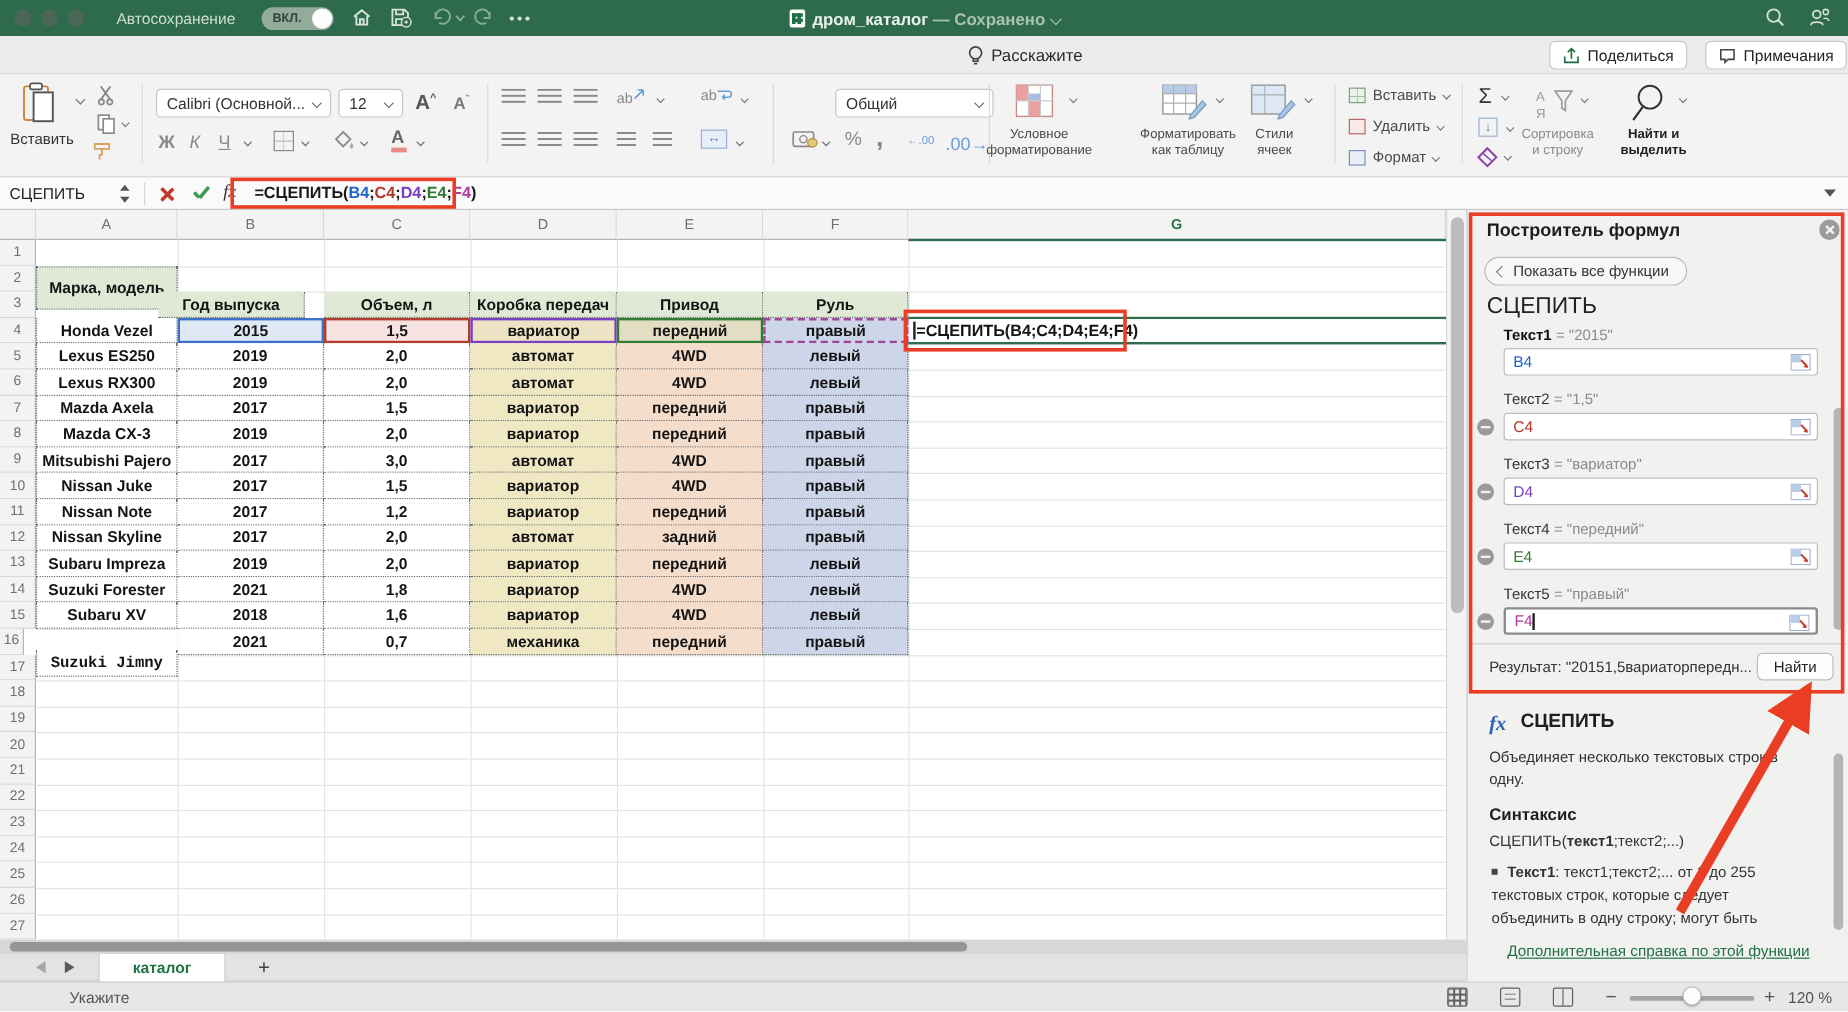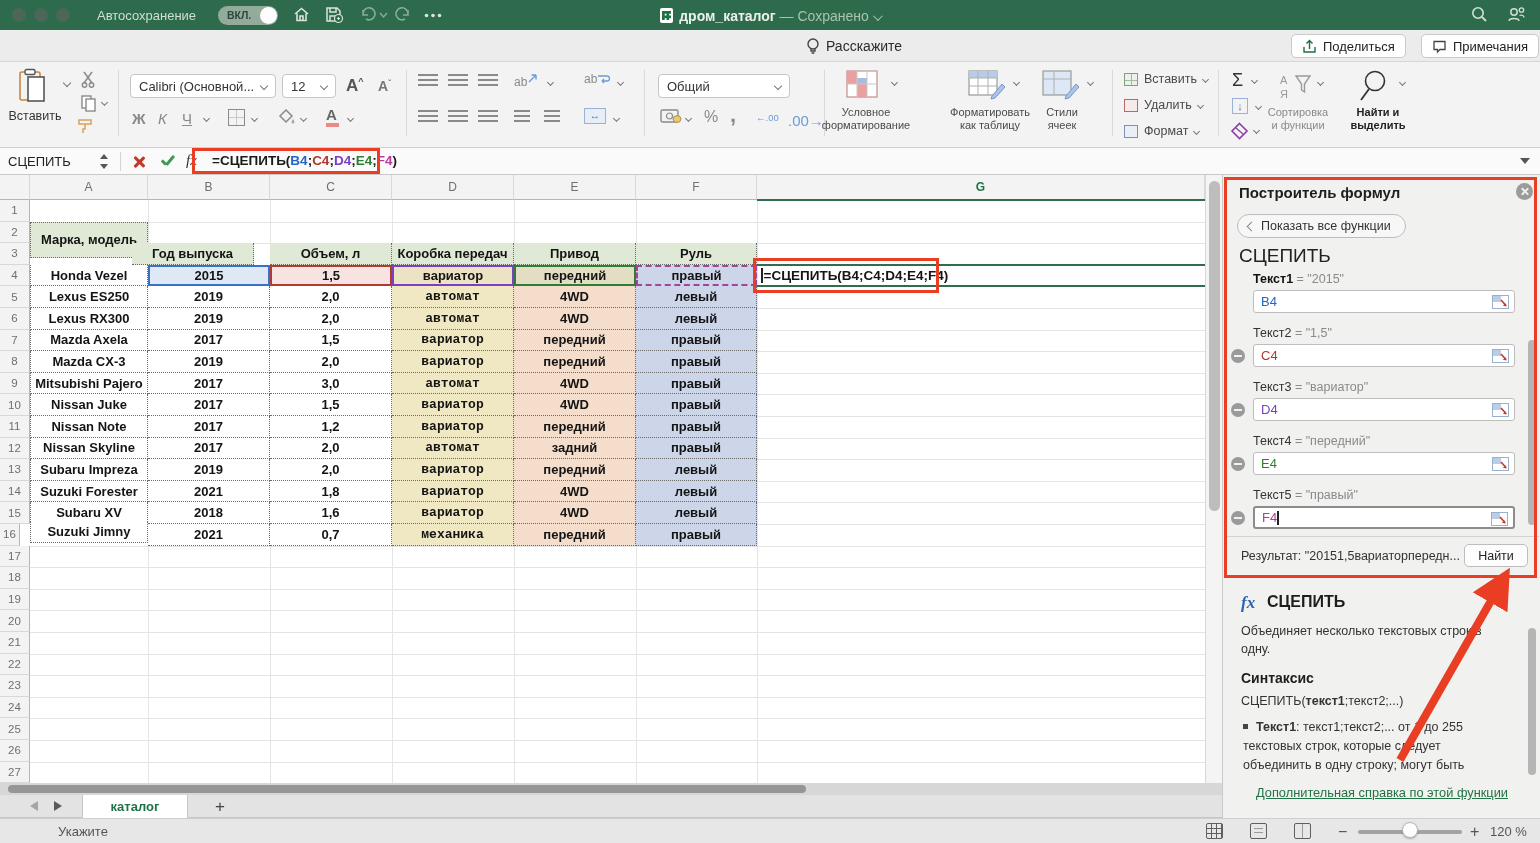--- a/index.html
+++ b/index.html
@@ -15,21 +15,21 @@
   #autosave-toggle { position:absolute; left:218px; top:6px; width:60px; height:19px; background:#93ab9b; border-radius:10px; }
   #autosave-toggle .knob { position:absolute; right:1px; top:1px; width:17px; height:17px; border-radius:50%; background:#fdfdfd; }
   #autosave-toggle .tg-label { position:absolute; left:9px; top:3px; font-size:10.5px; font-weight:700; color:#2f4639; }
   .tbar-ico { position:absolute; top:5px; }
   .tbar-ico svg { display:block; }
   #title-center { position:absolute; left:0; right:0; top:6px; text-align:center; color:#e9f2ea; font-size:14px; font-weight:700; }
   #title-center .doc-ico { display:inline-block; width:13px; height:15px; background:#fff; border-radius:2px; position:relative; top:2px; margin-right:6px; }
   #title-center .doc-ico i { position:absolute; left:2px; top:3px; width:9px; height:9px; background:
       linear-gradient(#1e7145 3px, transparent 0) 0 0/9px 4.5px repeat-y,
       linear-gradient(90deg,#1e7145 3px, transparent 0) 0 0/4.5px 9px repeat-x; }
-  #doc-status { color:#a9c3ae; font-weight:400; }
+  #doc-status { color:#a9c3ae; font-weight:700; }
   .tchev { display:inline-block; width:7px; height:7px; border-right:1.5px solid #a9c3ae; border-bottom:1.5px solid #a9c3ae; transform:rotate(45deg) translateY(-2px); margin-left:4px; }
 
   
   #tabrow { position:absolute; left:0; top:30px; width:1540px; height:32px; background:#ececec; border-bottom:1px solid #d6d6d6; }
   #ribbon-tabs { position:absolute; left:12px; top:0; height:32px; display:flex; align-items:center; gap:28px; }
   .rtab { font-size:14px; color:#2b2b2b; padding:6px 2px; cursor:default; white-space:nowrap; }
   .rtab.active { font-weight:700; color:#1e1e1e; border-bottom:3px solid #217346; padding-bottom:3px; }
   #tellme { position:absolute; left:806px; top:0; height:32px; display:flex; align-items:center; gap:6px; font-size:14px; color:#2b2b2b; }
   .pillbtn { position:absolute; top:4px; height:24px; background:#fff; border:1px solid #c9c9c9; border-radius:5px; display:flex; align-items:center; gap:6px; padding:0 10px; font-size:13px; color:#222; }
 
@@ -68,21 +68,21 @@
   
   #grid { position:absolute; left:0; top:175px; width:1205px; height:608px; background:#fff; overflow:hidden; }
   .colhdr { position:absolute; top:0; height:25px; background:#f3f3f3; border-right:1px solid #d8d8d8; border-bottom:1px solid #b5b5b5; color:#6f6f6f; font-size:12px; display:flex; align-items:center; justify-content:center; }
   .colhdr.sel { color:#217346; font-weight:700; }
   .rowhdr { position:absolute; left:0; width:30px; background:#f3f3f3; border-right:1px solid #b5b5b5; border-bottom:1px solid #d8d8d8; color:#6f6f6f; font-size:11.5px; display:flex; align-items:center; justify-content:center; }
   .gl { position:absolute; background:#e4e4e4; }
   .cell { position:absolute; font-size:13px; font-weight:700; color:#141414; display:flex; align-items:center; justify-content:center; border-right:1px dotted #6b6b6b; border-bottom:1px dotted #6b6b6b; background:#fff; line-height:1; }
   .cell.bl { border-left:1px dotted #6b6b6b; }
   .cell.bt { border-top:1px dotted #6b6b6b; }
   .cell.green { background:#dfe9d6; }
-  .cell.fillD { background:#efe8c3;font-family:Liberation Mono, monospace; }
+  .cell.fillD { background:#efe8c3; }
   .cell.fillE { background:#f5ddcb; }
   .cell.fillF { background:#cdd5e9; }
   .cell.selB { background:#dfe9f5; border:2px solid #3a70c8; }
   .cell.selC { background:#f7e4e2; border:2px solid #b23a2e; }
   .cell.selD { background:#ece3c5; border:2px solid #7b3fc4; }
   .cell.selE { background:#e3ddc4; border:2px solid #2f7d33; }
   .cell.selF { background:#cdd5e9; border:2px dashed #a0459b; }
   .cell.right { justify-content:flex-end; padding-right:6px; }
   .greenline { position:absolute; height:2px; background:#2d6e4f; }
   #g4cell { position:absolute; background:#fff; font-size:13.5px; font-weight:700; color:#151515; display:flex; align-items:center; padding-left:3px; white-space:nowrap; overflow:hidden; }
@@ -308,21 +308,21 @@
     <span class="bars short" style="left:514px;top:48px;width:16px"></span>
     <span class="bars short" style="left:544px;top:48px;width:16px"></span>
     <span class="abs" style="left:584px;top:10px;color:#8a8a8a;font-size:12px"><span>ab</span><svg width="13" height="11" viewBox="0 0 13 11" style="vertical-align:-1px">
           <path d="M1 3 H10 A2.5 2.5 0 0 1 10 8 H5 M5 8 L7 6 M5 8 L7 10" stroke="#6a9bd8" stroke-width="1.3" fill="none"></path>
         </svg></span>
     <span class="chev sm" style="position:absolute;left:618px;top:18px"></span>
     <span class="abs" style="left:584px;top:46px;width:22px;height:16px;border:1.5px solid #9ab2d8;background:#e8eef8;color:#5a7db0;font-size:11px;text-align:center;line-height:13px"><span>↔</span></span>
     <span class="chev sm" style="position:absolute;left:614px;top:54px"></span>
     <div class="vdiv" style="left:644px"></div>
 
-    <div class="combo" style="left:658px;top:12px;width:132px">
+    <div class="combo" style="left:696px;top:12px;width:132px">
         <span>Общий</span>
         <span class="chev"></span>
       </div>
     <span class="abs" style="left:660px;top:46px">
       <svg width="22" height="17" viewBox="0 0 22 17">
           <rect x="1" y="2" width="17" height="12" rx="1.5" fill="none" stroke="#8a8a8a" stroke-width="1.4"></rect>
           <circle cx="9.5" cy="8" r="3" fill="none" stroke="#8a8a8a" stroke-width="1.2"></circle>
           <ellipse cx="17" cy="11" rx="4" ry="3.4" fill="#e8c87a" stroke="#b09040" stroke-width="1"></ellipse>
         </svg>
     </span>
@@ -397,21 +397,21 @@
     <span class="chev sm" style="position:absolute;left:1254px;top:66px"></span>
 
     <span class="abs" style="left:1278px;top:10px">
       <svg width="34" height="30" viewBox="0 0 34 30">
           <text x="2" y="12" font-size="11" fill="#9a9a9a" font-family="sans-serif">A</text>
           <text x="2" y="26" font-size="11" fill="#9a9a9a" font-family="sans-serif">Я</text>
           <path d="M18 4 H32 L26.5 12 V20 L23.5 18 V12 Z" fill="none" stroke="#9a9a9a" stroke-width="1.4"></path>
         </svg>
     </span>
     <span class="chev sm" style="position:absolute;left:1318px;top:18px"></span>
-    <div class="ribbon-label" style="left:1256px;top:44px;width:84px;color:#8a8a8a"><span>Сортировка</span><br><span>и функции</span></div>
+    <div class="ribbon-label" style="left:1256px;top:44px;width:84px;color:#8a8a8a"><span>Сортировка</span><br><span>и строку</span></div>
 
     <span class="abs" style="left:1358px;top:6px">
       <svg width="36" height="36" viewBox="0 0 36 36">
           <circle cx="17" cy="13" r="9.5" fill="none" stroke="#333" stroke-width="1.6"></circle>
           <path d="M11 21 L3 32" stroke="#333" stroke-width="1.8"></path>
         </svg>
     </span>
     <span class="chev sm" style="position:absolute;left:1400px;top:18px"></span>
     <div class="ribbon-label" style="left:1342px;top:44px;width:72px;font-weight:700;color:#222"><span>Найти и</span><br><span>выделить</span></div>
   </div>
@@ -571,21 +571,21 @@
       <div class="cell  " style="left: 270px; top: 305.8px; width: 122px; height: 21.6px;">1,8</div>
       <div class="cell  fillD" style="left: 392px; top: 305.8px; width: 122px; height: 21.6px;">вариатор</div>
       <div class="cell  fillE" style="left: 514px; top: 305.8px; width: 122px; height: 21.6px;">4WD</div>
       <div class="cell  fillF" style="left: 636px; top: 305.8px; width: 121px; height: 21.6px;">левый</div>
       <div class="cell bl " style="left: 30px; top: 327.4px; width: 118px; height: 21.6px;">Subaru XV</div>
       <div class="cell  " style="left: 148px; top: 327.4px; width: 122px; height: 21.6px;">2018</div>
       <div class="cell  " style="left: 270px; top: 327.4px; width: 122px; height: 21.6px;">1,6</div>
       <div class="cell  fillD" style="left: 392px; top: 327.4px; width: 122px; height: 21.6px;">вариатор</div>
       <div class="cell  fillE" style="left: 514px; top: 327.4px; width: 122px; height: 21.6px;">4WD</div>
       <div class="cell  fillF" style="left: 636px; top: 327.4px; width: 121px; height: 21.6px;">левый</div>
-      <div class="cell bl " style="left: 30px; top: 346px; width: 118px; height: 21.6px;">Suzuki Jimny</div>
+      <div class="cell bl " style="left: 30px; top: 367px; width: 118px; height: 21.6px; font-family: Liberation Mono, monospace;">Suzuki Jimny</div>
       <div class="cell  " style="left: 148px; top: 349px; width: 122px; height: 21.6px;">2021</div>
       <div class="cell  " style="left: 270px; top: 349px; width: 122px; height: 21.6px;">0,7</div>
       <div class="cell  fillD" style="left: 392px; top: 349px; width: 122px; height: 21.6px;">механика</div>
       <div class="cell  fillE" style="left: 514px; top: 349px; width: 122px; height: 21.6px;">передний</div>
       <div class="cell  fillF" style="left: 636px; top: 349px; width: 121px; height: 21.6px;">правый</div>
       <div class="greenline" style="left: 757px; top: 24px; width: 448px; height: 2px;"></div>
       <div class="greenline" style="left: 757px; top: 88.8px; width: 448px; height: 2px;"></div>
       <div class="greenline" style="left: 757px; top: 110.4px; width: 448px; height: 2px;"></div>
       <div class="" id="g4cell" style="left: 758px; top: 90.8px; width: 446px; height: 19.6px;">
         <span class="caret"></span>

